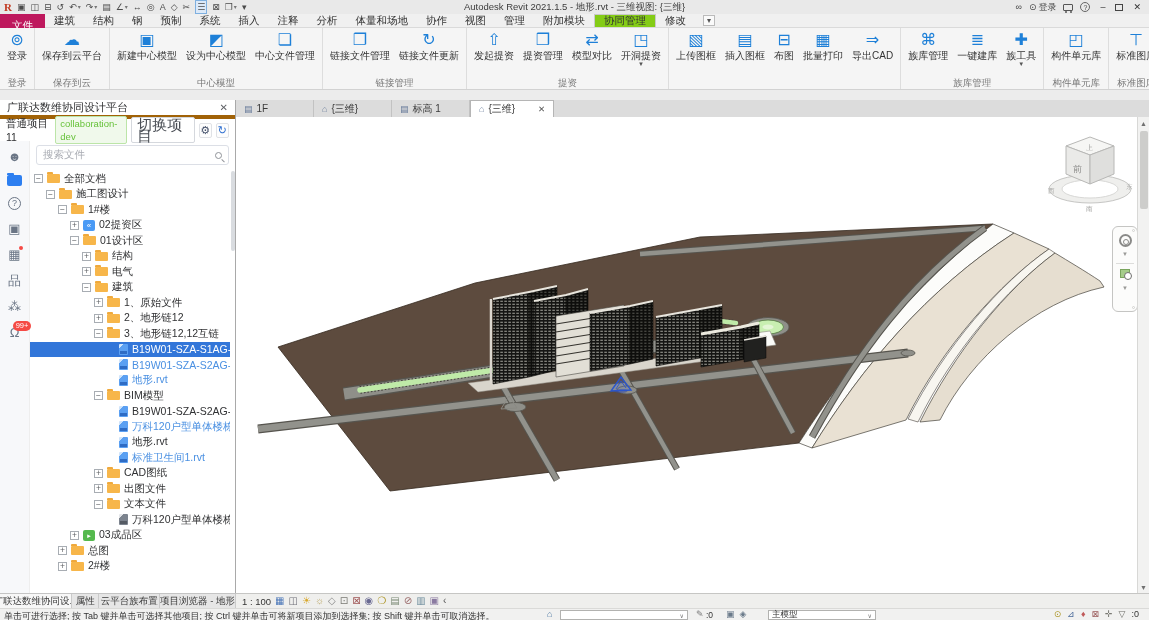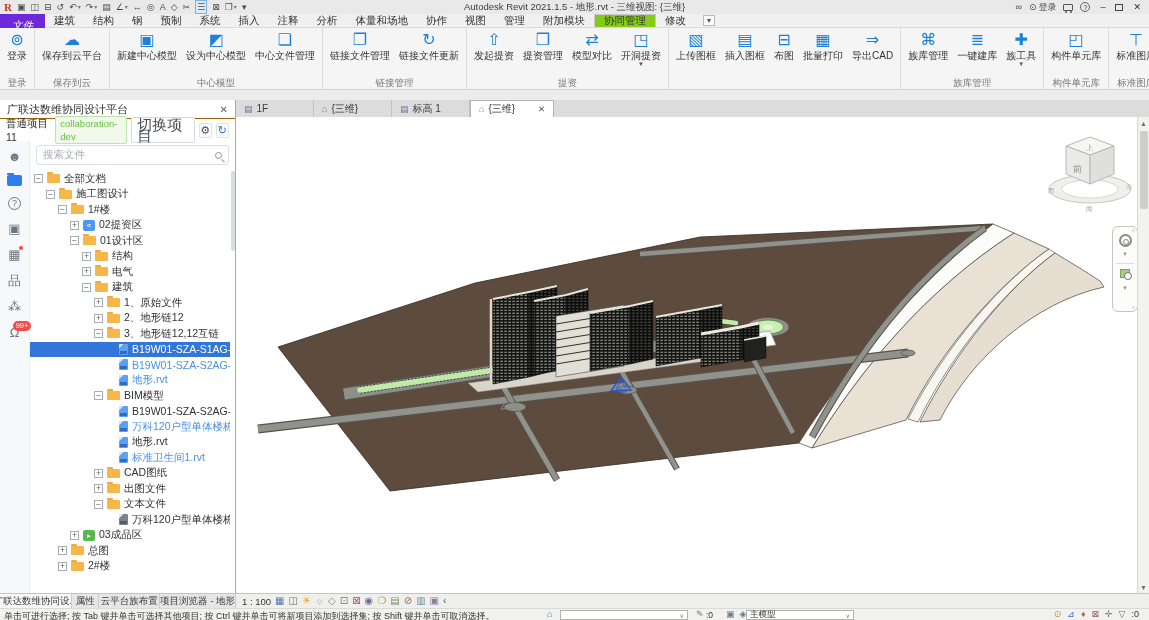--- a/index.html
+++ b/index.html
@@ -21,39 +21,39 @@
   .tbr{font-size:9px;color:#444;display:inline-flex;align-items:center;gap:2px;}
   .helpcircle{width:10px;height:10px;border:1px solid #666;border-radius:50%;font-size:7px;display:inline-flex;align-items:center;justify-content:center;}
   .cart{width:10px;height:7px;border:1px solid #555;border-radius:1px;position:relative;}
   .cart::after{content:"";position:absolute;left:1px;bottom:-3px;width:2px;height:2px;background:#555;border-radius:50%;box-shadow:5px 0 0 #555;}
   .winbtn{font-size:9px;color:#333;padding:0 3px;}
   .restore{width:8px;height:7px;border:1px solid #444;position:relative;}
 
   
   #tabrow{position:absolute;left:0;top:14px;width:1149px;height:14px;background:#f0f0f0;display:flex;align-items:stretch;font-size:10.5px;border-bottom:1px solid #dadada;}
   .rtab{display:flex;align-items:center;padding:0 9px;color:#333;white-space:nowrap;}
-  .rtab.file{background:#6d28d9;color:#fff;padding:12px 12px;font-style:italic;}
+  .rtab.file{background:#be185d;color:#fff;padding:12px 12px;}
   .rtab.active{background:#84cc16;border:1px solid #c9c9c9;border-bottom:none;}
   .rtab-extra{display:flex;align-items:center;gap:3px;padding:0 8px;color:#555;font-size:8px;}
   .rtab-extra .box{border:1px solid #bbb;padding:0 3px;background:#fafafa;}
 
   
   #ribbon{position:absolute;left:0;top:28px;width:1149px;height:62px;background:#f5f5f5;display:flex;align-items:stretch;border-bottom:1px solid #d2d2d2;}
   .rgroup{display:flex;flex-direction:column;border-right:1px solid #ddd;padding:1px 3px 0;}
   .rbtns{display:flex;flex:1;align-items:flex-start;justify-content:center;gap:1px;}
   .rbtn{display:flex;flex-direction:column;align-items:center;padding:1px 4px 0;cursor:default;}
   .ricon{font-size:16px;line-height:20px;color:var(--accent);}
   .rlabel{font-size:10px;color:#333;line-height:11px;white-space:nowrap;}
   .rcaret{font-size:6px;color:#555;line-height:6px;}
   .rglabel{font-size:9.5px;color:#767676;text-align:center;line-height:13px;white-space:nowrap;}
   #ribbongap{position:absolute;left:0;top:90px;width:1149px;height:10px;background:#ececec;}
 
   
   #panel{position:absolute;left:0;top:100px;width:236px;height:493px;background:#fff;border-right:1px solid var(--panelborder);overflow:hidden;}
-  #phead{height:19px;display:flex;align-items:center;padding:0 7px;font-size:11px;color:#303133;border-bottom:1px solid #a16207;}
+  #phead{height:19px;display:flex;align-items:center;padding:0 7px;font-size:11px;color:#303133;border-bottom:4px solid #a16207;}
   #phead .x{margin-left:auto;font-size:10px;color:#606266;}
   #pproj{height:22px;display:flex;align-items:center;gap:4px;padding:0 6px;font-size:10.5px;color:#303133;}
   .badge{background:#f0f9eb;border:1px solid #bce5a8;color:#67c23a;font-size:9.5px;border-radius:2px;padding:0 4px;line-height:13px;}
   .switchbtn{margin-left:auto;border:1px solid #d5d8dd;background:#fff;border-radius:2px;font-size:15px;color:#4a4e55;padding:1px 5px;line-height:11px;}
   .miniico{font-size:11px;color:#44506a;border:1px solid #e0e2e6;border-radius:2px;width:15px;height:15px;display:inline-flex;align-items:center;justify-content:center;background:#fdfdfd;}
   #pbody{position:absolute;left:0;top:41px;right:0;bottom:0;}
   #strip{position:absolute;left:0;top:0;bottom:0;width:30px;background:#f7f8fa;border-right:1px solid #eeeeee;display:flex;flex-direction:column;align-items:center;padding-top:8px;gap:11px;}
   .sico{font-size:13px;color:#6a7585;position:relative;line-height:15px;}
   .sico.fold{width:15px;height:11px;background:#2d7ff0;border-radius:2px;position:relative;}
   .sico.fold::before{content:"";position:absolute;top:-2px;left:0;width:7px;height:2px;background:#2d7ff0;border-radius:1px 1px 0 0;}
@@ -653,21 +653,21 @@
   <span class="combo" style="left:560px;width:128px">
     <span></span>
       <span class="dn">∨</span>
   </span>
   <span class="stico" style="left:696px;color:#777">✎</span>
   <span class="stico" style="left:706px;top:1px;font-size:8.5px">:0</span>
   <span id="dicons" style="position:absolute;left:726px;top:0;display:flex;gap:5px">
       <span style="color: rgb(106, 122, 138); font-size: 9px;">▣</span>
       <span style="color: rgb(106, 122, 138); font-size: 9px;">◈</span>
     </span>
-  <span class="combo" style="left:746px;width:108px">
+  <span class="combo" style="left:768px;width:108px">
     <span>主模型</span>
       <span class="dn">∨</span>
   </span>
   <span id="selicons">
       <span style="color: rgb(176, 154, 48);">⊙</span>
       <span style="color: rgb(74, 106, 154);">⊿</span>
       <span style="color: rgb(192, 90, 90);">♦</span>
       <span style="color: rgb(154, 90, 90);">⊠</span>
       <span style="color: rgb(122, 122, 116);">✛</span>
       <span style="color: rgb(106, 106, 100);">▽</span>

